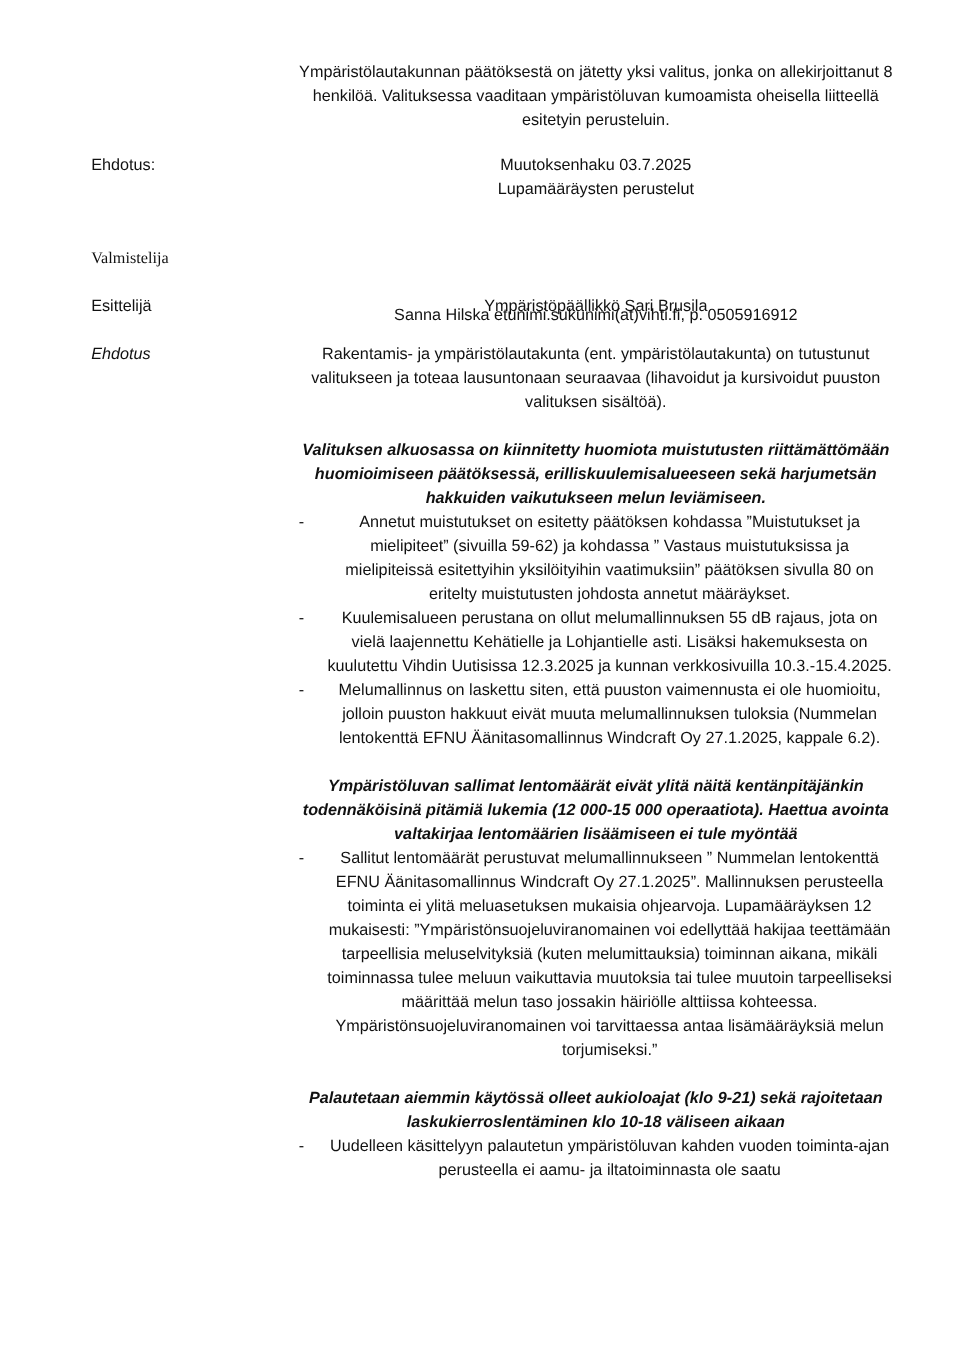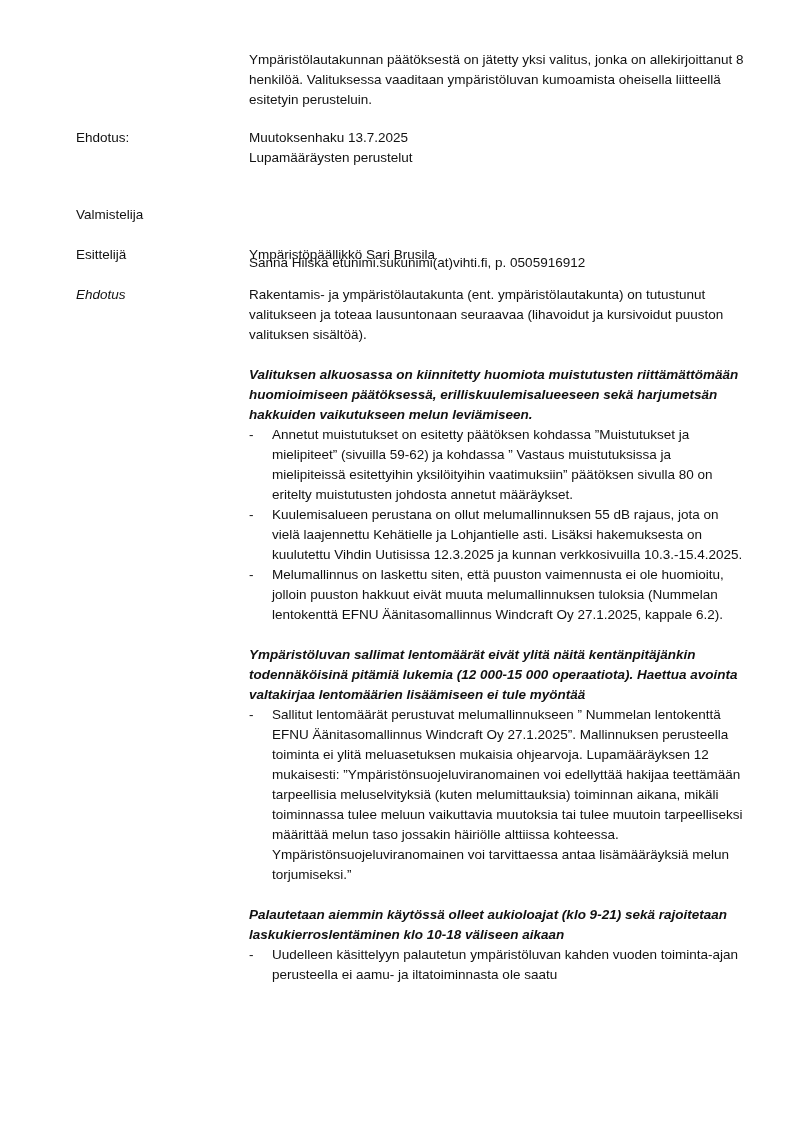--- a/index.html
+++ b/index.html
@@ -1,42 +1,42 @@
 <!DOCTYPE html>
 <html><head>
   <meta charset="utf-8">
   <style>
     html, body { margin: 0; padding: 0; background: #ffffff; }
     body { width: 794px; height: 1122px; position: relative; overflow: hidden;
       font-family: "Liberation Sans", sans-serif; color: #111; font-size: 13.5px; }
-    .page { position: absolute; left: 0; top: 0; width: 794px; height: 1122px; }
+    .page { position: absolute; left: 0; top: 0; width: 794px; height: 1122px; text-align: center; }
     .label { position: absolute; left: 76px; line-height: 20px; }
     .body { position: absolute; left: 249px; width: 495px; line-height: 20px; }
     .p { margin: 0; }
     .bi { font-weight: bold; font-style: italic; }
     ul.dash { list-style: none; margin: 0; padding: 0; }
     ul.dash li { position: relative; padding-left: 23px; line-height: 20px; }
     ul.dash li .bullet { position: absolute; left: 0; top: 0; }
   </style>
 </head>
 <body>
 
 <div class="page">
 
   <div class="body" style="top:50px;">
     <p class="p">Ympäristölautakunnan päätöksestä on jätetty yksi valitus, jonka on allekirjoittanut 8 henkilöä. Valituksessa vaaditaan ympäristöluvan kumoamista oheisella liitteellä esitetyin perusteluin.</p>
   </div>
 
   <div class="label" style="top:128px;">Ehdotus:</div>
   <div class="body" style="top:128px;">
-    <div>Muutoksenhaku 13.7.2025</div>
+    <div>Muutoksenhaku 03.7.2025</div>
     <div>Lupamääräysten perustelut</div>
   </div>
 
-  <div class="label" style="top:205px;">Valmistelija</div>
+  <div class="label" style="top:205px;font-family:Liberation Serif, serif;">Valmistelija</div>
   <div class="body" style="top:205px;margin-top:48px;">Sanna Hilska etunimi.sukunimi(at)vihti.fi, p. 0505916912</div>
 
   <div class="label" style="top:245px;">Esittelijä</div>
   <div class="body" style="top:245px;">Ympäristöpäällikkö Sari Brusila</div>
 
   <div class="label" style="top:285px;font-style:italic;">Ehdotus</div>
   <div class="body" style="top:285px;">
     <p class="p">Rakentamis- ja ympäristölautakunta (ent. ympäristölautakunta) on tutustunut valitukseen ja toteaa lausuntonaan seuraavaa (lihavoidut ja kursivoidut puuston valituksen sisältöä).</p>
 
     <div style="height:20px"></div>

